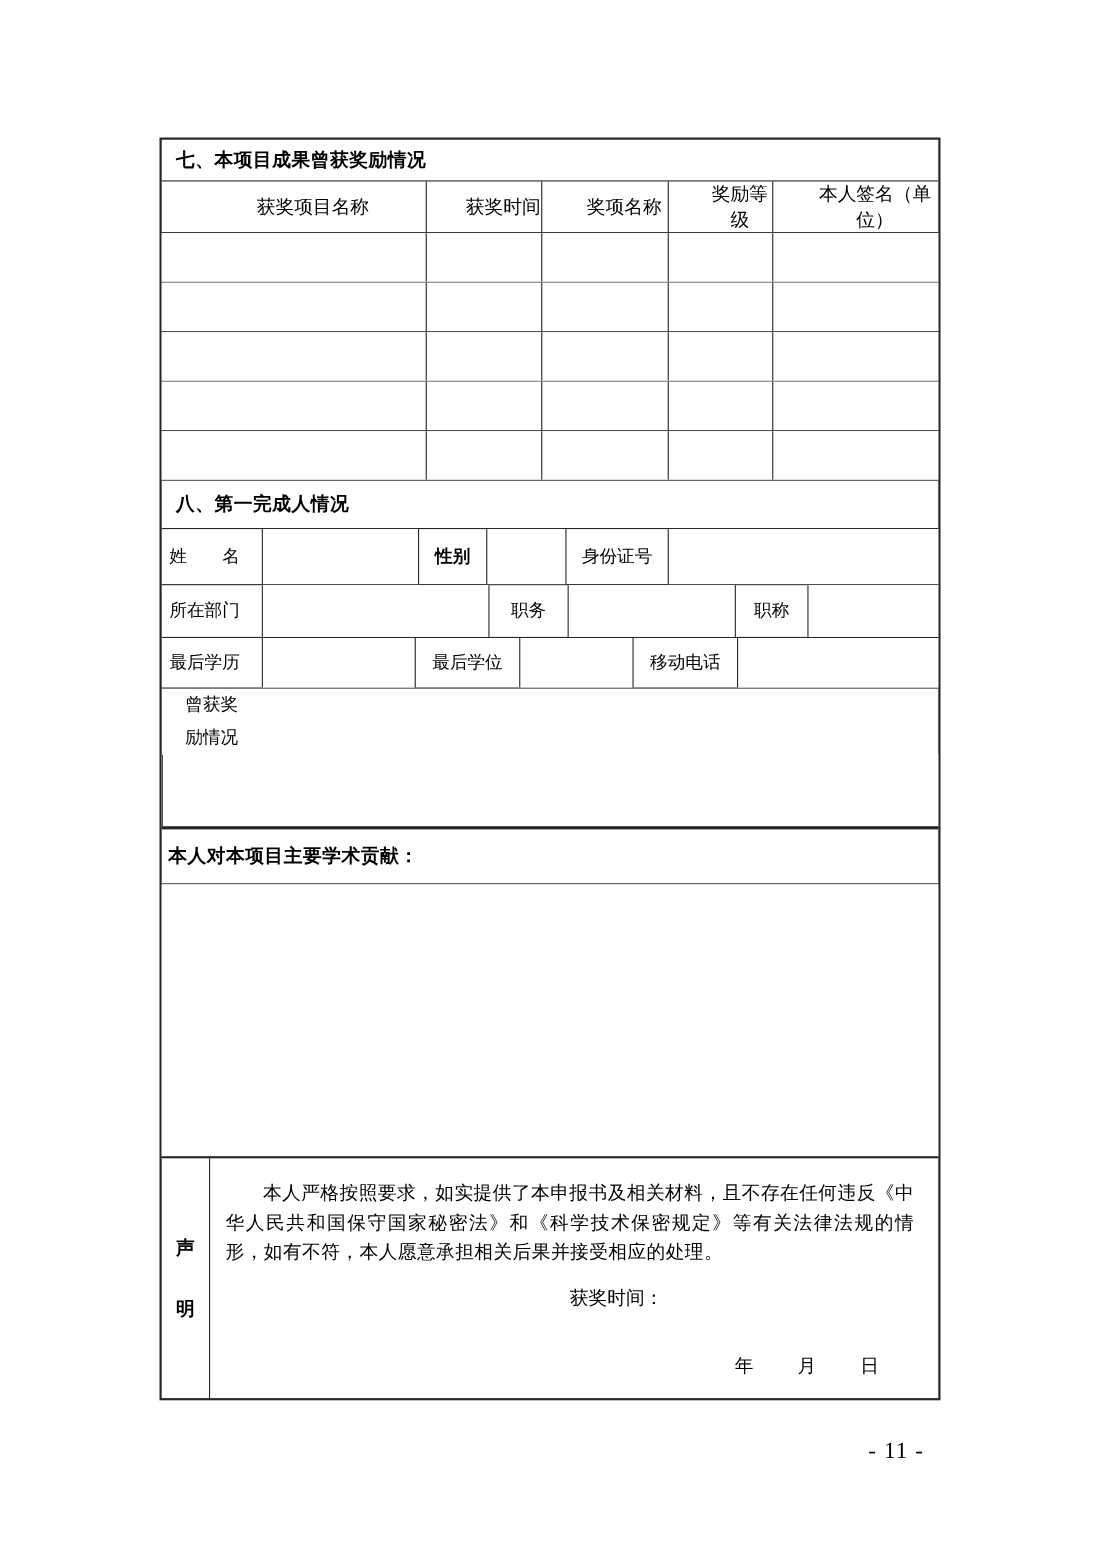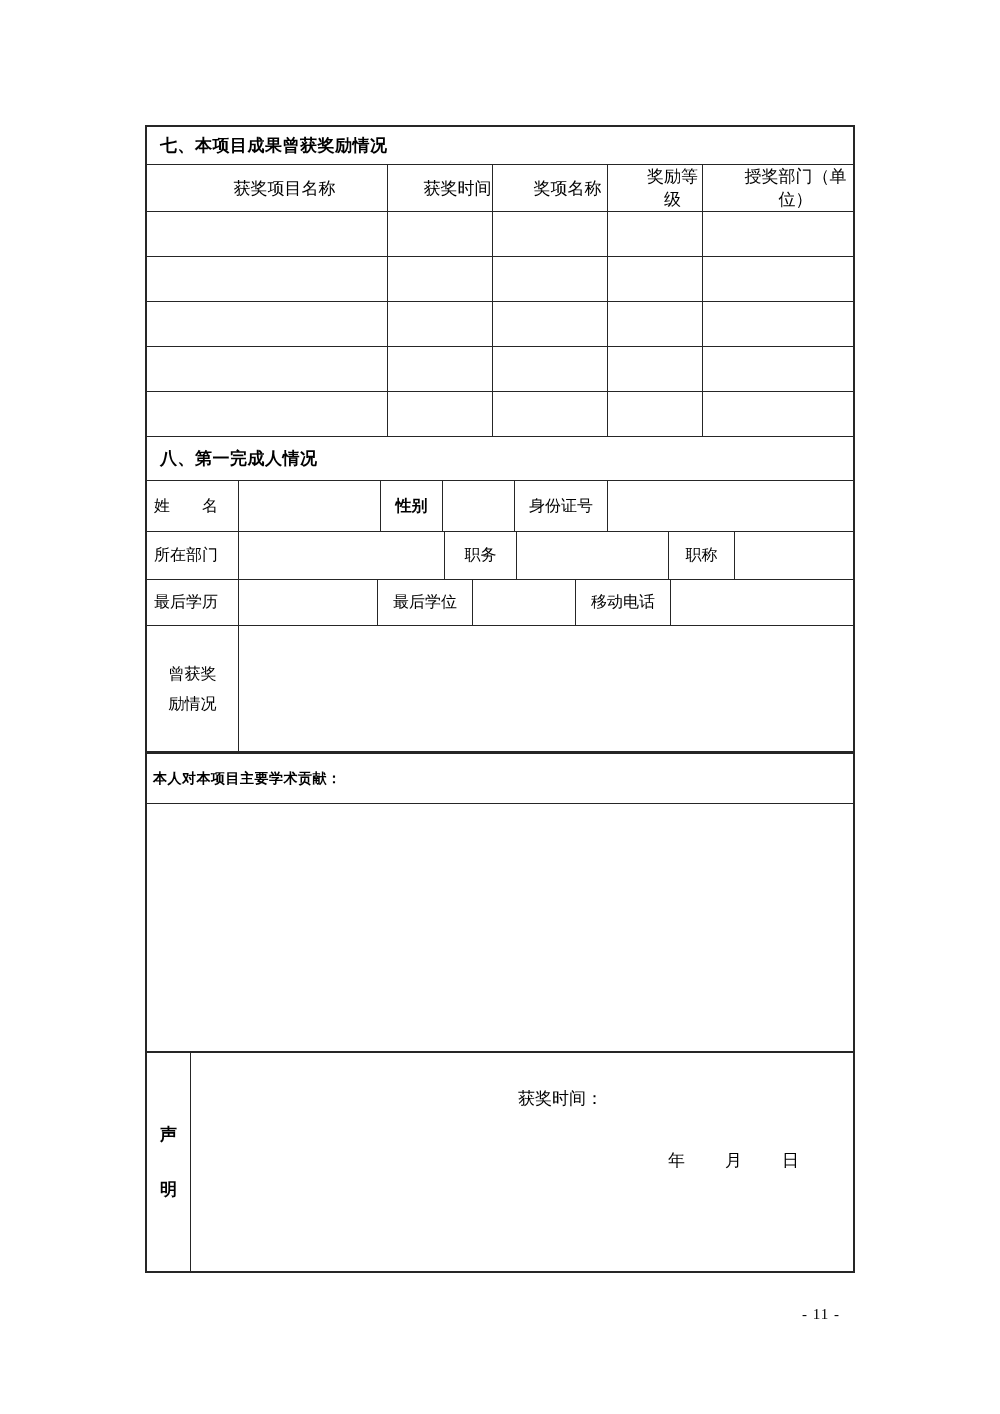--- a/index.html
+++ b/index.html
@@ -25,21 +25,21 @@
   .c:first-child{border-left:none;}
   .grow{flex:1 1 auto;}
   
   .h-t7title{height:37px;}
   .h-t7head{height:46px;}
   .h-t7row{height:44px;}
   .h-t8title{height:43px;}
   .h-r1{height:50px;}
   .h-r2{height:47px;}
   .h-r3{height:45px;justify-content:space-between;}
-  .h-r4{height:125px;}
+  .h-r4{height:125px;flex-direction:column;}
   .h-chead{height:49px;}
   .h-cblank{height:247px;}
   .h-decl{height:218px;}
   
   .w240{width:240px;flex:0 0 auto;}
   .w105{width:105px;flex:0 0 auto;}
   .w115{width:115px;flex:0 0 auto;font-family:Liberation Serif, serif;}
   .w95{width:95px;flex:0 0 auto;}
   .w91{width:91px;flex:0 0 auto;}
   .w142{width:142px;flex:0 0 auto;}
@@ -58,58 +58,58 @@
     font-size:17px;justify-content:flex-start;padding-left:13px;
     letter-spacing:0.5px;
   }
   .head-cell{justify-content:center;font-size:17px;text-align:center;padding-left:35px;}
   .lab-left{justify-content:flex-start;padding-left:7px;font-size:16px;white-space:nowrap;}
   .lab-center{justify-content:center;font-size:16px;white-space:nowrap;text-align:center;}
   .lab-wrap{justify-content:center;font-size:16px;text-align:center;
     white-space:pre-line;line-height:30px;}
   .contrib-title{
     font-family:Liberation Mono, monospace;font-weight:bold;
-    font-size:14px;justify-content:flex-start;padding-left:6px;
+    font-size:17px;justify-content:flex-start;padding-left:6px;
     letter-spacing:0.5px;
   }
   .decl-label{
     font-family:"Liberation Sans", sans-serif;font-weight:bold;
     font-size:17px;justify-content:center;text-align:center;
     white-space:pre-line;line-height:55px;
   }
   .decl-body-cell{flex-direction:column;align-items:stretch;justify-content:flex-start;
     padding:18px 22px 0 14px;}
   .decl-para{
     font-size:17px;line-height:27px;text-align:justify;text-indent:2em;
     margin:0;letter-spacing:0.4px;
   }
   .decl-sign{font-size:17px;margin-top:16px;margin-left:50%;height:24px;line-height:24px;}
   .decl-date{font-size:17px;margin-top:38px;text-align:right;padding-right:30px;
     height:24px;line-height:24px;letter-spacing:2px;}
   .page-num{
-    position:absolute;top:1306px;right:160px;font-size:15px;
+    position:absolute;top:1306px;right:160px;font-size:21px;
     font-family:"Liberation Serif", serif;letter-spacing:1px;
   }
   .blank-cell{background:var(--paper);}
 </style>
 </head>
 <body>
 
 <div class="sheet">
 
   <div class="r h-t7title">
     <div class="c grow sec-title">七、本项目成果曾获奖励情况</div>
   </div>
 
   <div class="r h-t7head">
     <div class="c w240 head-cell">获奖项目名称</div>
     <div class="c w105 head-cell">获奖时间</div>
     <div class="c w115 head-cell">奖项名称</div>
     <div class="c w95 head-cell">奖励等级</div>
-    <div class="c grow head-cell">授奖部门（单位）</div>
+    <div class="c grow head-cell">本人签名（单位）</div>
   </div>
 
   <div class="r h-t7row">
     <div class="c w240 blank-cell"></div>
     <div class="c w105 blank-cell"></div>
     <div class="c w115 blank-cell"></div>
     <div class="c w95 blank-cell"></div>
     <div class="c grow blank-cell"></div>
   </div>
   <div class="r h-t7row">
@@ -183,20 +183,21 @@
   </div>
 
   <div class="r h-cblank">
     <div class="c grow blank-cell"></div>
   </div>
 
   <div class="r med h-decl">
     <div class="c w43 decl-label">声
 明</div>
     <div class="c grow decl-body-cell">
+      <p class="decl-para">本人严格按照要求，如实提供了本申报书及相关材料，且不存在任何违反《中华人民共和国保守国家秘密法》和《科学技术保密规定》等有关法律法规的情形，如有不符，本人愿意承担相关后果并接受相应的处理。</p>
       <div class="decl-sign">获奖时间：</div>
       <div class="decl-date">年　　月　　日</div>
     </div>
   </div>
 
 </div>
 
 <div class="page-num">- 11 -</div>
 
 </body></html>

